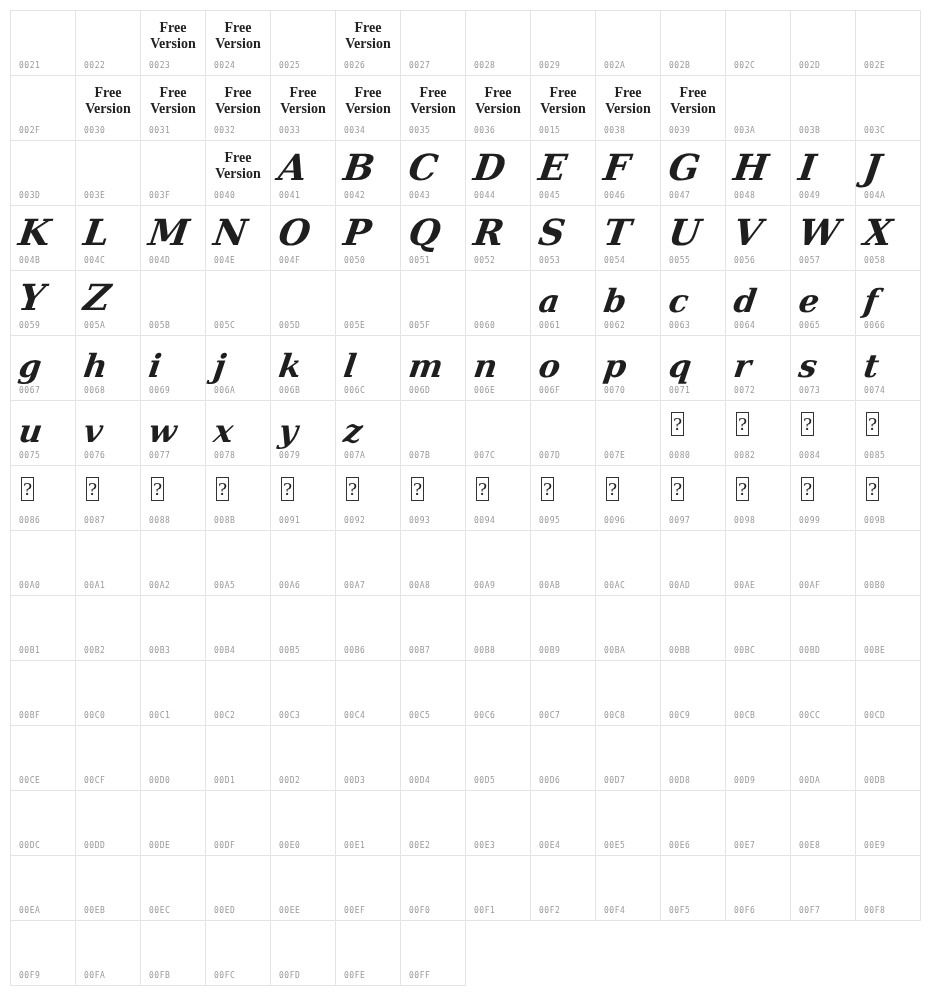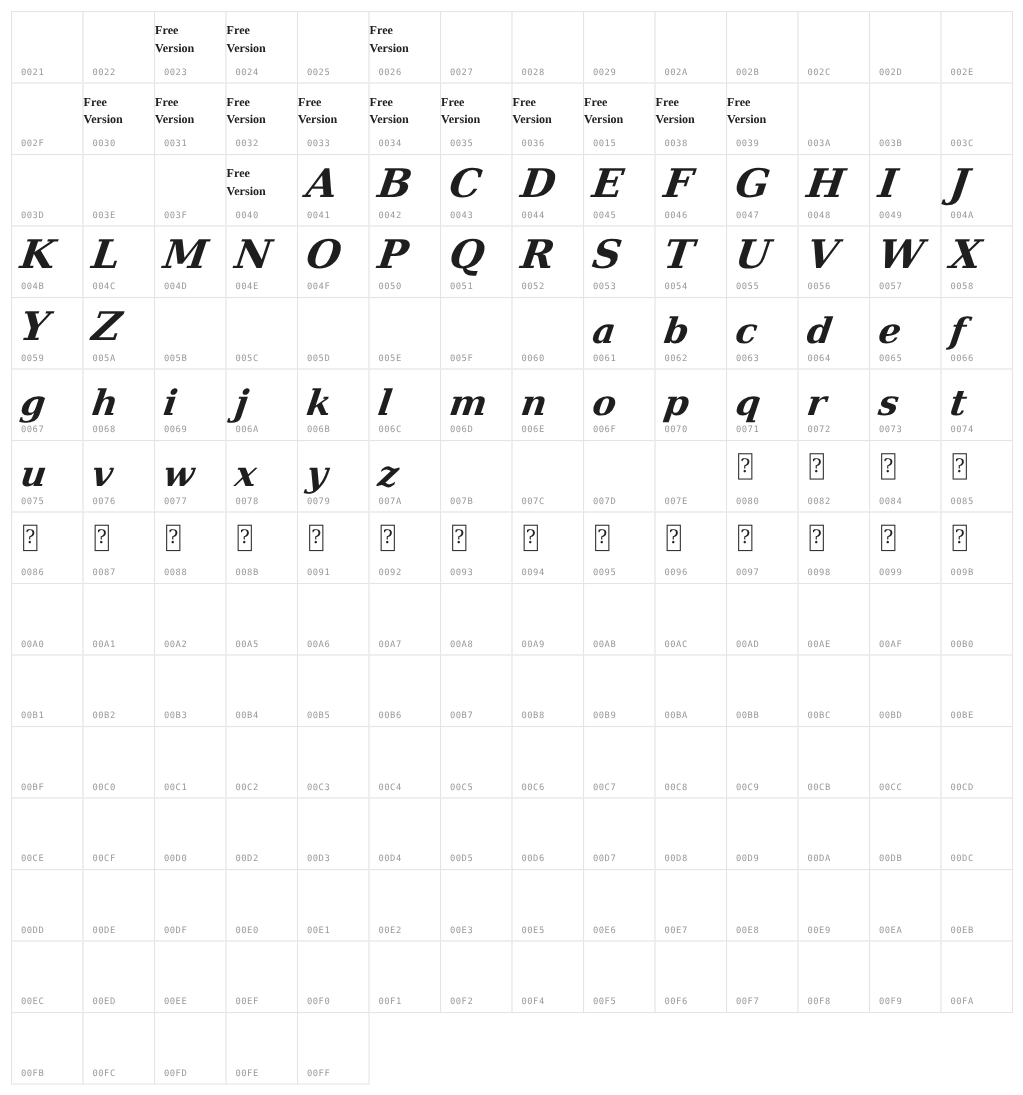--- a/index.html
+++ b/index.html
@@ -19,23 +19,23 @@
     background: #fff;
     overflow: visible;
   }
   .code {
     position: absolute; left: 8px; bottom: 5px;
     font-family: "DejaVu Sans Mono", monospace;
     font-size: 8px; color: #9a9a9a; letter-spacing: 0.5px;
   }
   .free {
     position: absolute; left: 0; right: 0; top: 9px;
-    text-align: left;
+    text-align: center;
     font-family: "Liberation Serif", serif;
-    font-weight: bold; font-size: 11px; line-height: 16px;
+    font-weight: bold; font-size: 14px; line-height: 16px;
     color: #222;
   }
   .glyph {
     position: absolute; left: 8px; top: 4px;
     font-family: "DejaVu Serif", serif;
     font-style: italic; font-weight: bold;
     font-size: 36px; line-height: 44px;
     color: #1e1e1e;
     transform: skewX(-8deg);
     white-space: nowrap;
@@ -646,20 +646,23 @@
     <div class="cell">
       <div class="code">00CE</div>
     </div>
     <div class="cell">
       <div class="code">00CF</div>
     </div>
     <div class="cell">
       <div class="code">00D0</div>
     </div>
     <div class="cell">
+      <div class="code">00D1</div>
+    </div>
+    <div class="cell">
       <div class="code">00D2</div>
     </div>
     <div class="cell">
       <div class="code">00D3</div>
     </div>
     <div class="cell">
       <div class="code">00D4</div>
     </div>
     <div class="cell">
       <div class="code">00D5</div>
@@ -698,20 +701,23 @@
       <div class="code">00E0</div>
     </div>
     <div class="cell">
       <div class="code">00E1</div>
     </div>
     <div class="cell">
       <div class="code">00E2</div>
     </div>
     <div class="cell">
       <div class="code">00E3</div>
+    </div>
+    <div class="cell">
+      <div class="code">00E4</div>
     </div>
     <div class="cell">
       <div class="code">00E5</div>
     </div>
     <div class="cell">
       <div class="code">00E6</div>
     </div>
     <div class="cell">
       <div class="code">00E7</div>
     </div>

